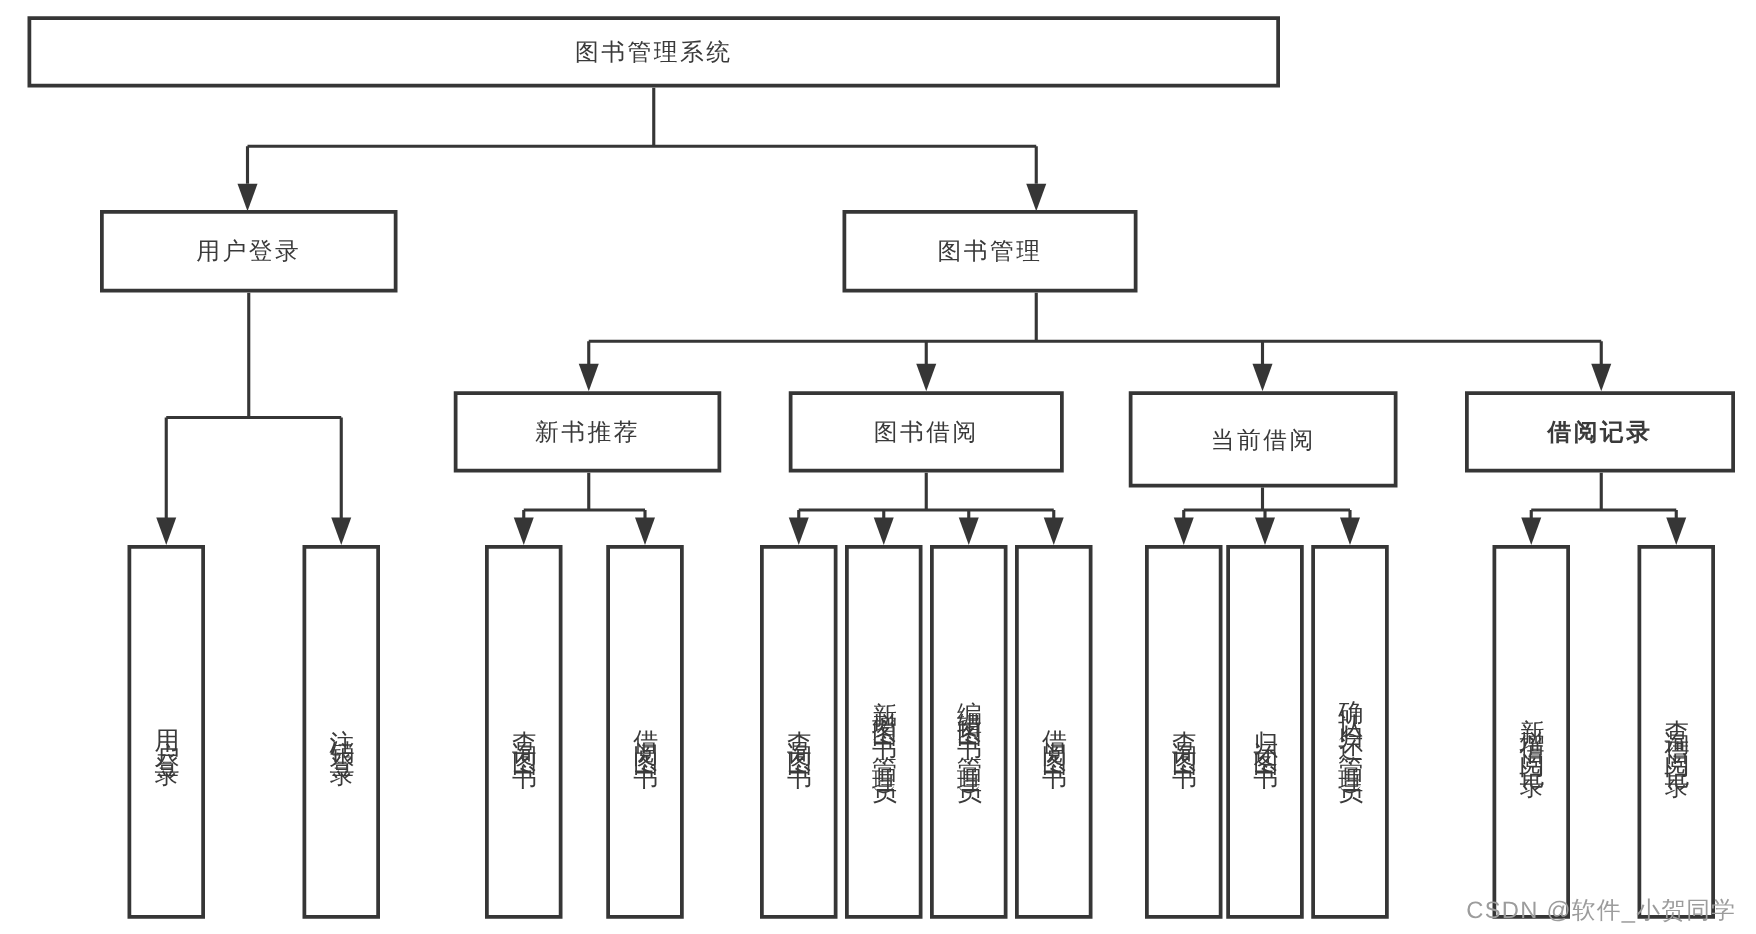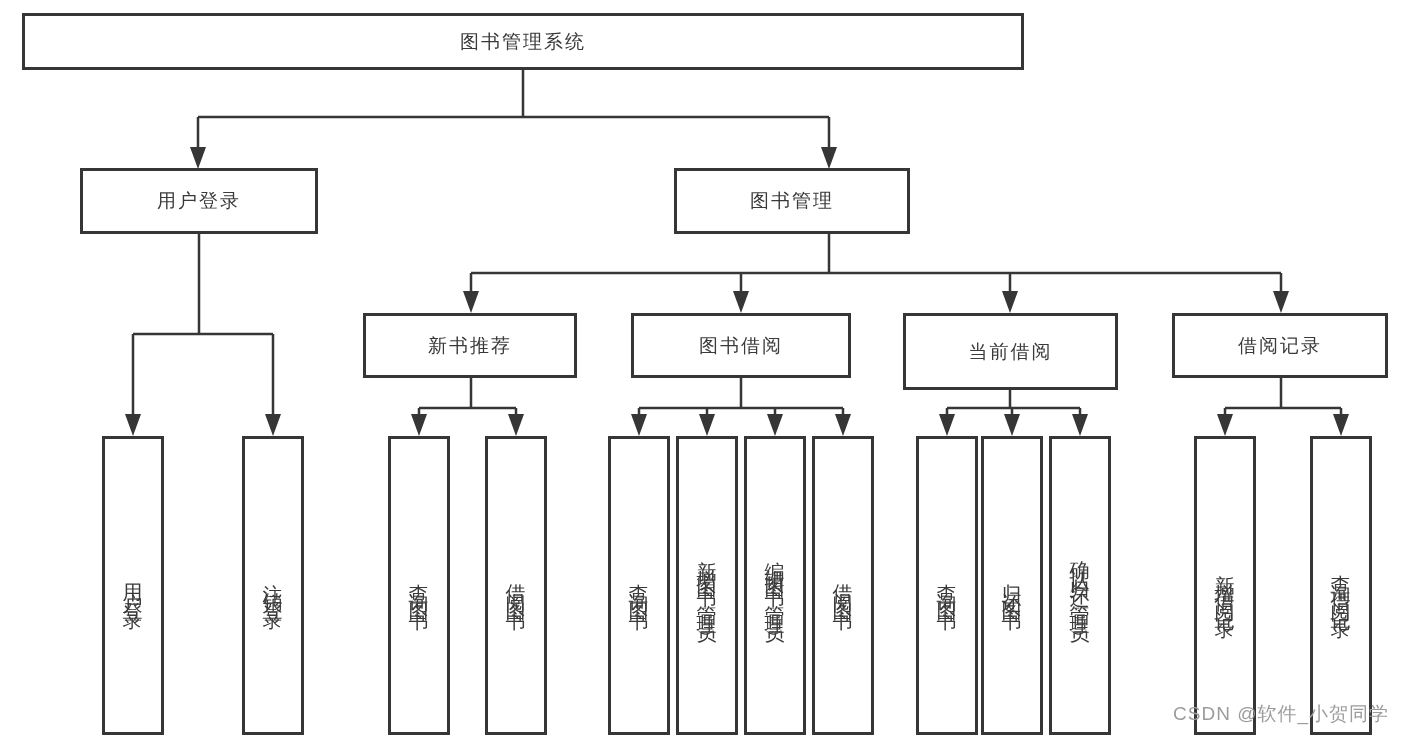--- a/index.html
+++ b/index.html
@@ -32,31 +32,31 @@
   }
   
   #n-root {left:22px;  top:13px;  width:1002px; height:57px;}
   
   #n-l2-0 {left:80px;  top:168px; width:238px;  height:66px;}
   #n-l2-1 {left:674px; top:168px; width:236px;  height:66px;}
   
   #n-l3-0 {left:363px; top:313px; width:214px;  height:65px;}
   #n-l3-1 {left:631px; top:313px; width:220px;  height:65px;}
   #n-l3-2 {left:903px; top:313px; width:215px;  height:77px;}
-  #n-l3-3 {left:1172px;top:313px; width:216px;  height:65px;}
+  #n-l3-3 {left:1172px;top:313px; width:216px;  height:65px;font-weight:bold;}
   
   .leaf{top:436px;height:299px;width:62px;}
   #f0 {left:102px;} #f1 {left:242px;}
   #f2 {left:388px;} #f3 {left:485px;}
   #f4 {left:608px;} #f5 {left:676px;} #f6 {left:744px;} #f7 {left:812px;}
   #f8 {left:916px;} #f9 {left:981px;} #f10{left:1049px;}
   #f11{left:1194px;} #f12{left:1310px;}
   .watermark{
     position:absolute;
-    right:16px;bottom:20px;
+    right:16px;bottom:6px;
     font-size:19px;
     color:#9c9c9c;
     letter-spacing:1px;
     white-space:nowrap;
   }
 </style>
 </head>
 <body>
 
 <div class="canvas">

